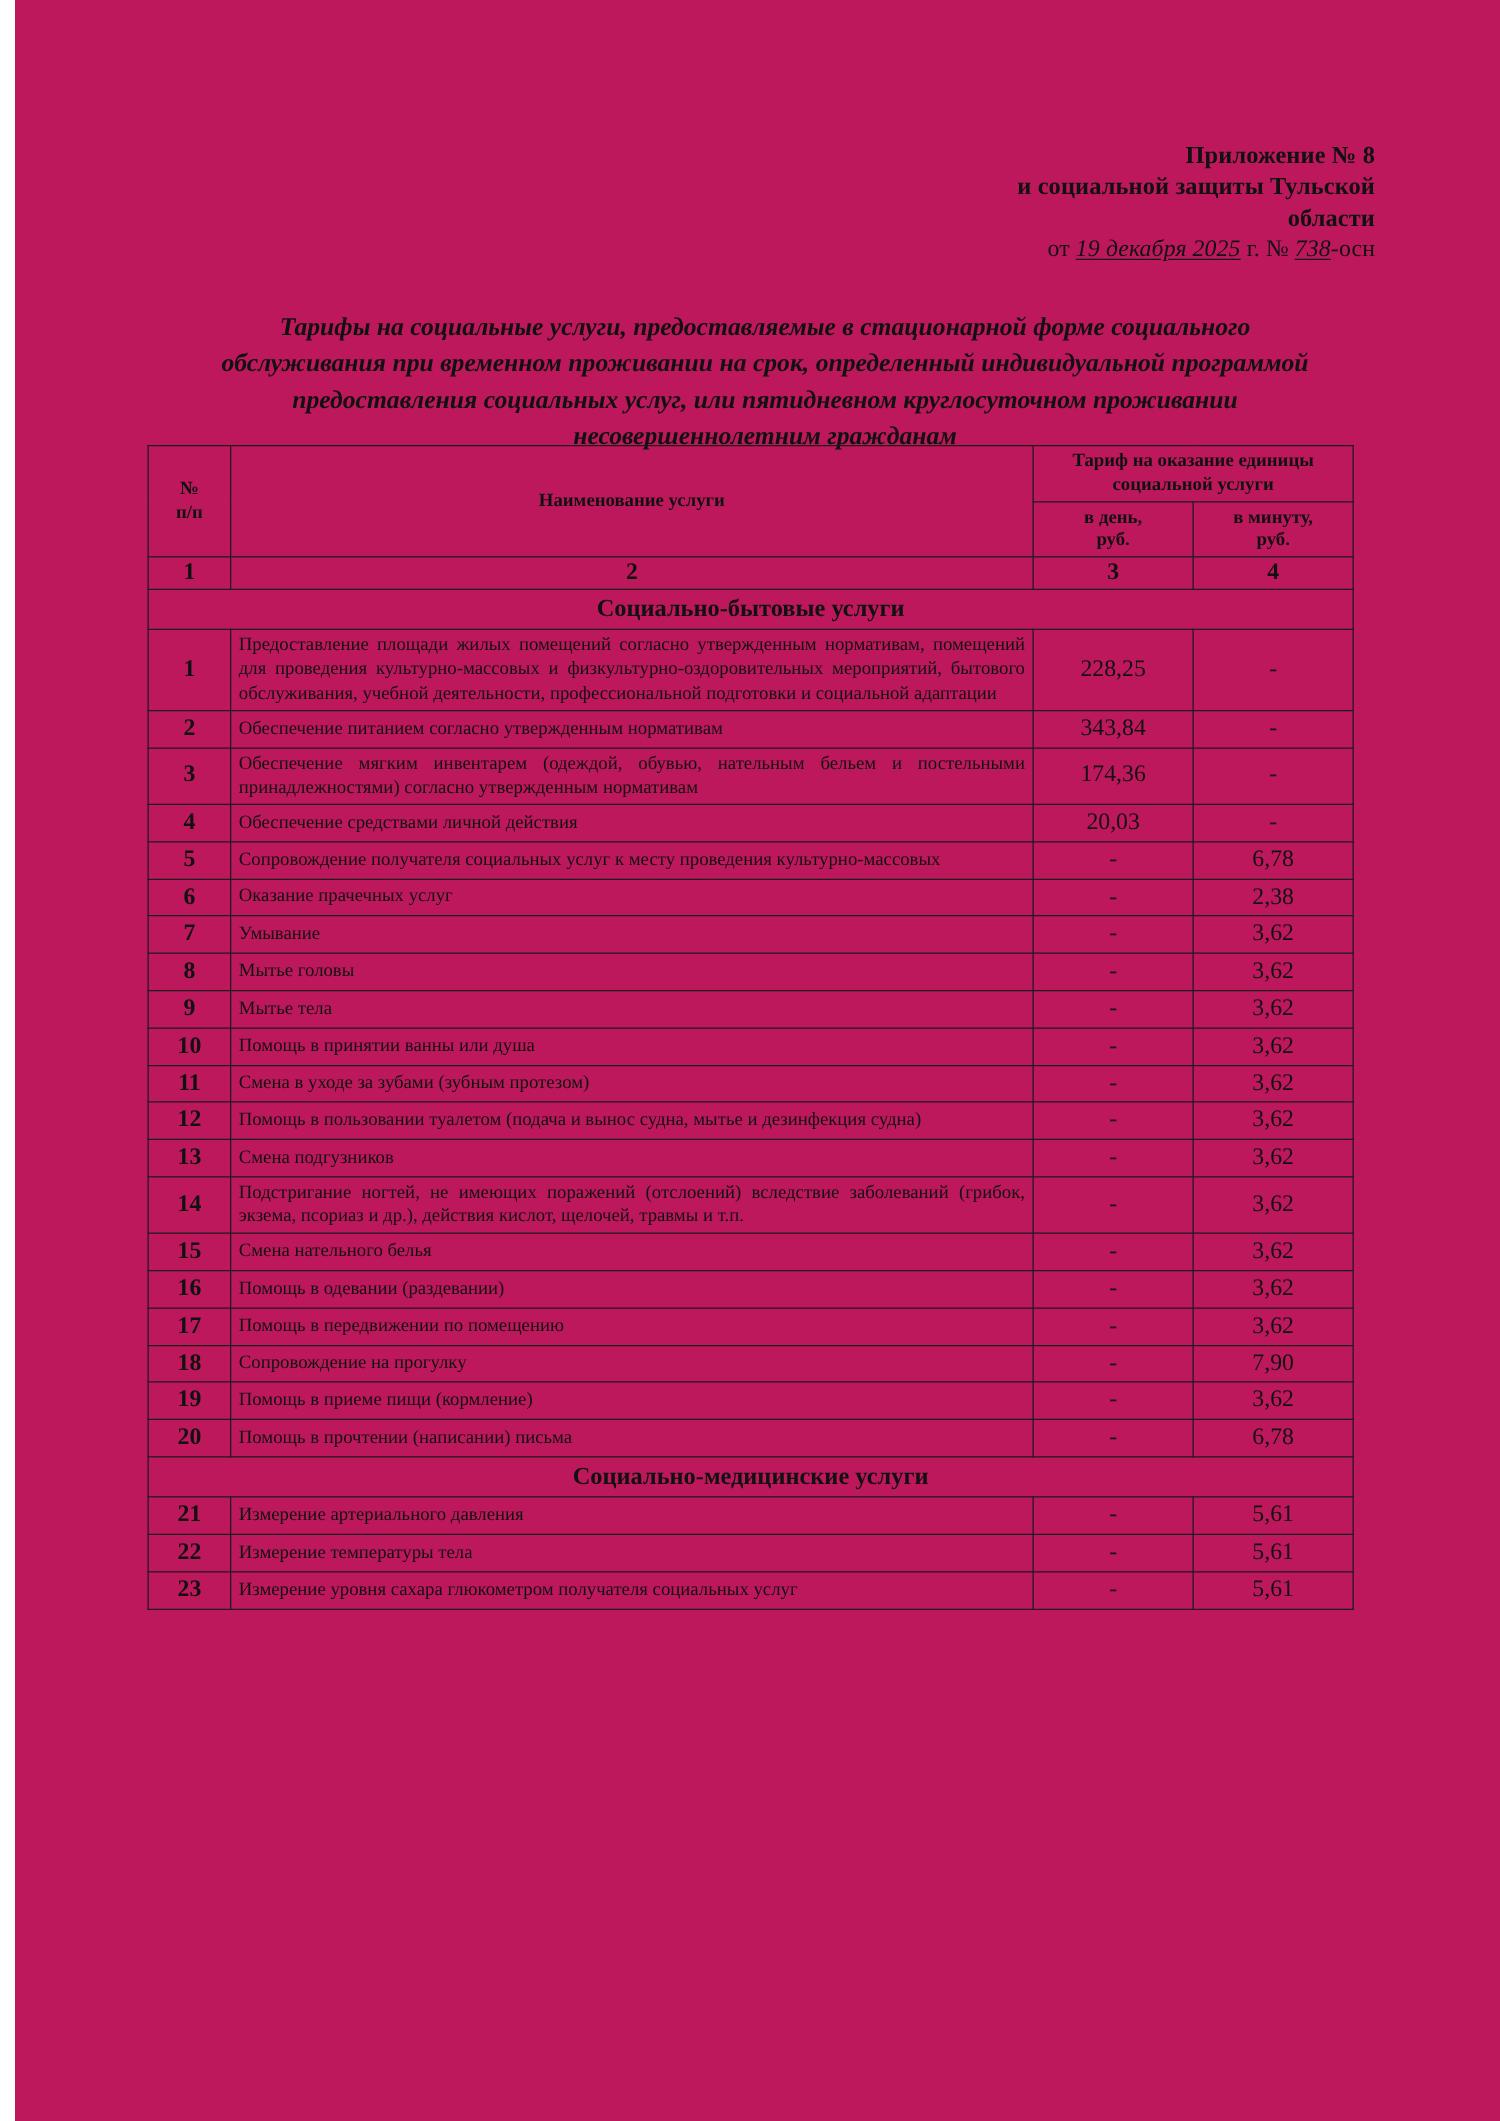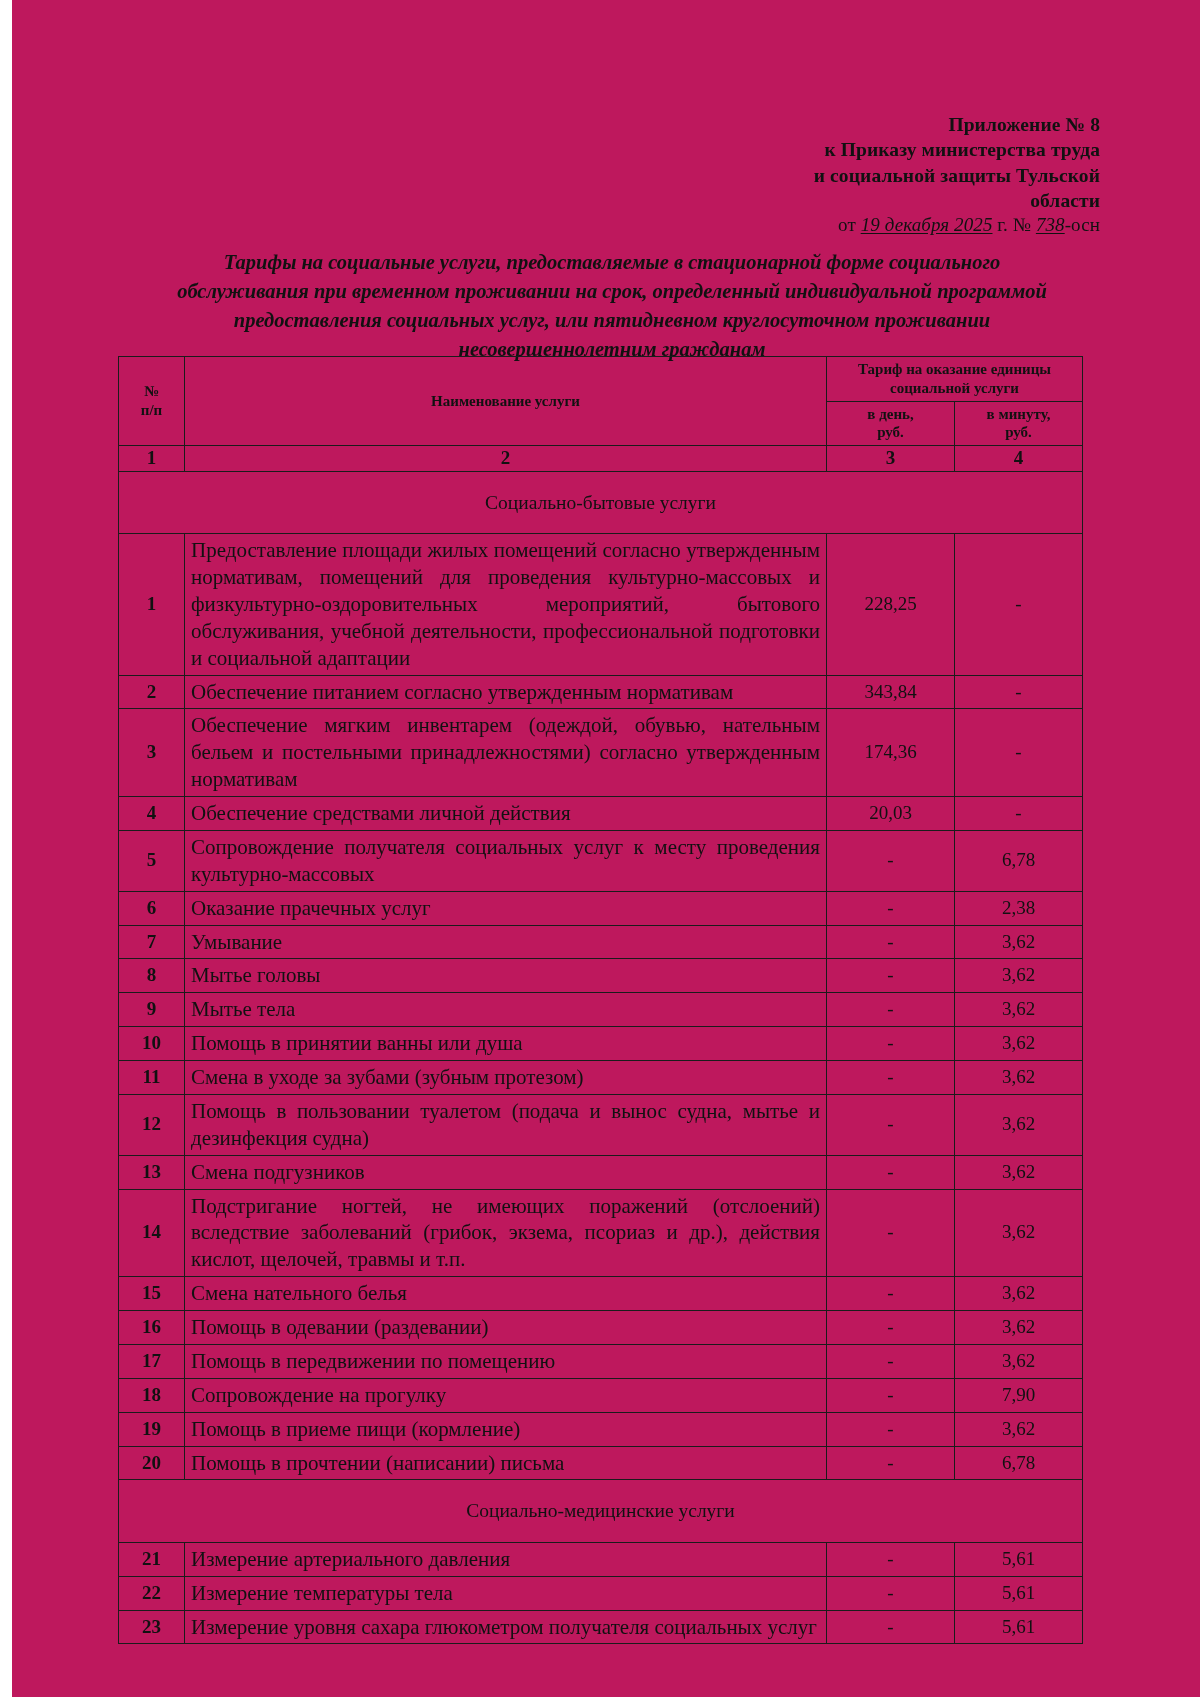--- a/index.html
+++ b/index.html
@@ -88,50 +88,49 @@
     line-height: 1.25;
   }
   td.idx {
     text-align: center;
     font-weight: bold;
     font-size: 19px;
   }
   td.svc {
     text-align: justify;
     text-align-last: left;
-    font-size: 21px;
+    font-size: 15px;
     line-height: 1.28;
     padding: 5px 9px 5px 9px;
     hyphens: none;
   }
   td.val {
     text-align: center;
     font-size: 19px;
   }
   tr.colnums td {
     text-align: center;
     font-weight: bold;
     font-size: 19px;
     padding: 1px 4px;
   }
   tr.section td {
     text-align: center;
-    font-weight: normal;
+    font-weight: bold;
     font-size: 19.5px;
-    padding: 19px 4px;
+    padding: 4px 4px;
   }
 </style>
 </head>
 <body>
 
 <div class="page">
 
   <div class="doc-header">
     <span class="ln">Приложение № 8</span>
-    <span class="ln">к Приказу министерства труда</span>
     <span class="ln">и социальной защиты Тульской</span>
     <span class="ln">области</span>
     <span class="ln date-line"><span>от </span><span class="u">19 декабря 2025</span><span> г. № </span><span class="u">738</span><span>-осн</span></span>
   </div>
 
   <div class="doc-title">Тарифы на социальные услуги, предоставляемые в стационарной форме социального обслуживания при временном проживании на срок, определенный индивидуальной программой предоставления социальных услуг, или пятидневном круглосуточном проживании несовершеннолетним гражданам</div>
 
   <div class="tbl-wrap">
     <table class="tariffs">
       <colgroup>

